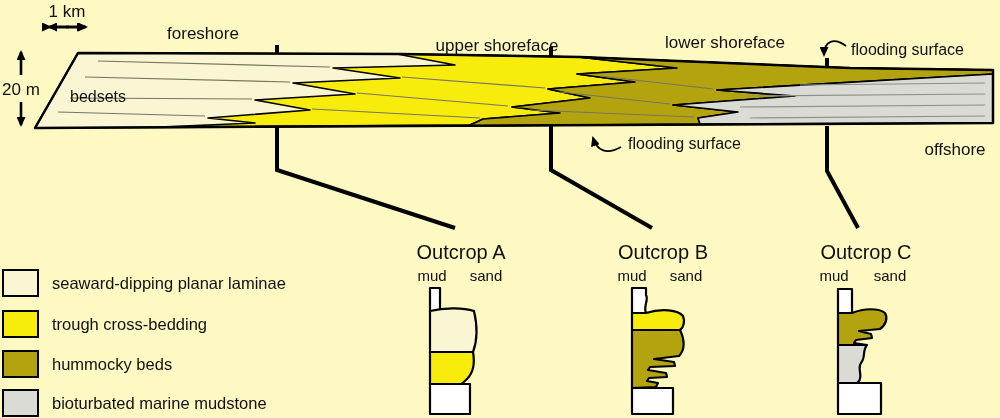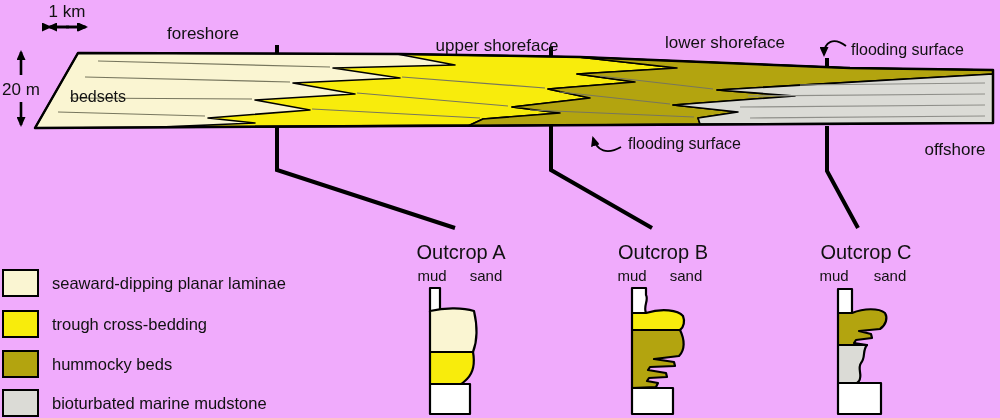--- a/index.html
+++ b/index.html
@@ -1,19 +1,19 @@
 <!DOCTYPE html>
 <html><head>
 <meta charset="utf-8">
 <style>
   html,body{margin:0;padding:0;background:#ffffff;}
   .canvas{
     position:relative;
     width:1000px;height:418px;
-    background:#f0abfc;
+    background:#fef9c3;
     font-family:"Liberation Sans", sans-serif;
     overflow:hidden;
   }
   svg{display:block;}
   text{fill:#111111;}
   .zone-label{font-size:17px;}
   .small-label{font-size:16px;}
   .scale-label{font-size:17px;}
   .outcrop-title{font-size:20px;}
   .grain-label{font-size:15px;}

